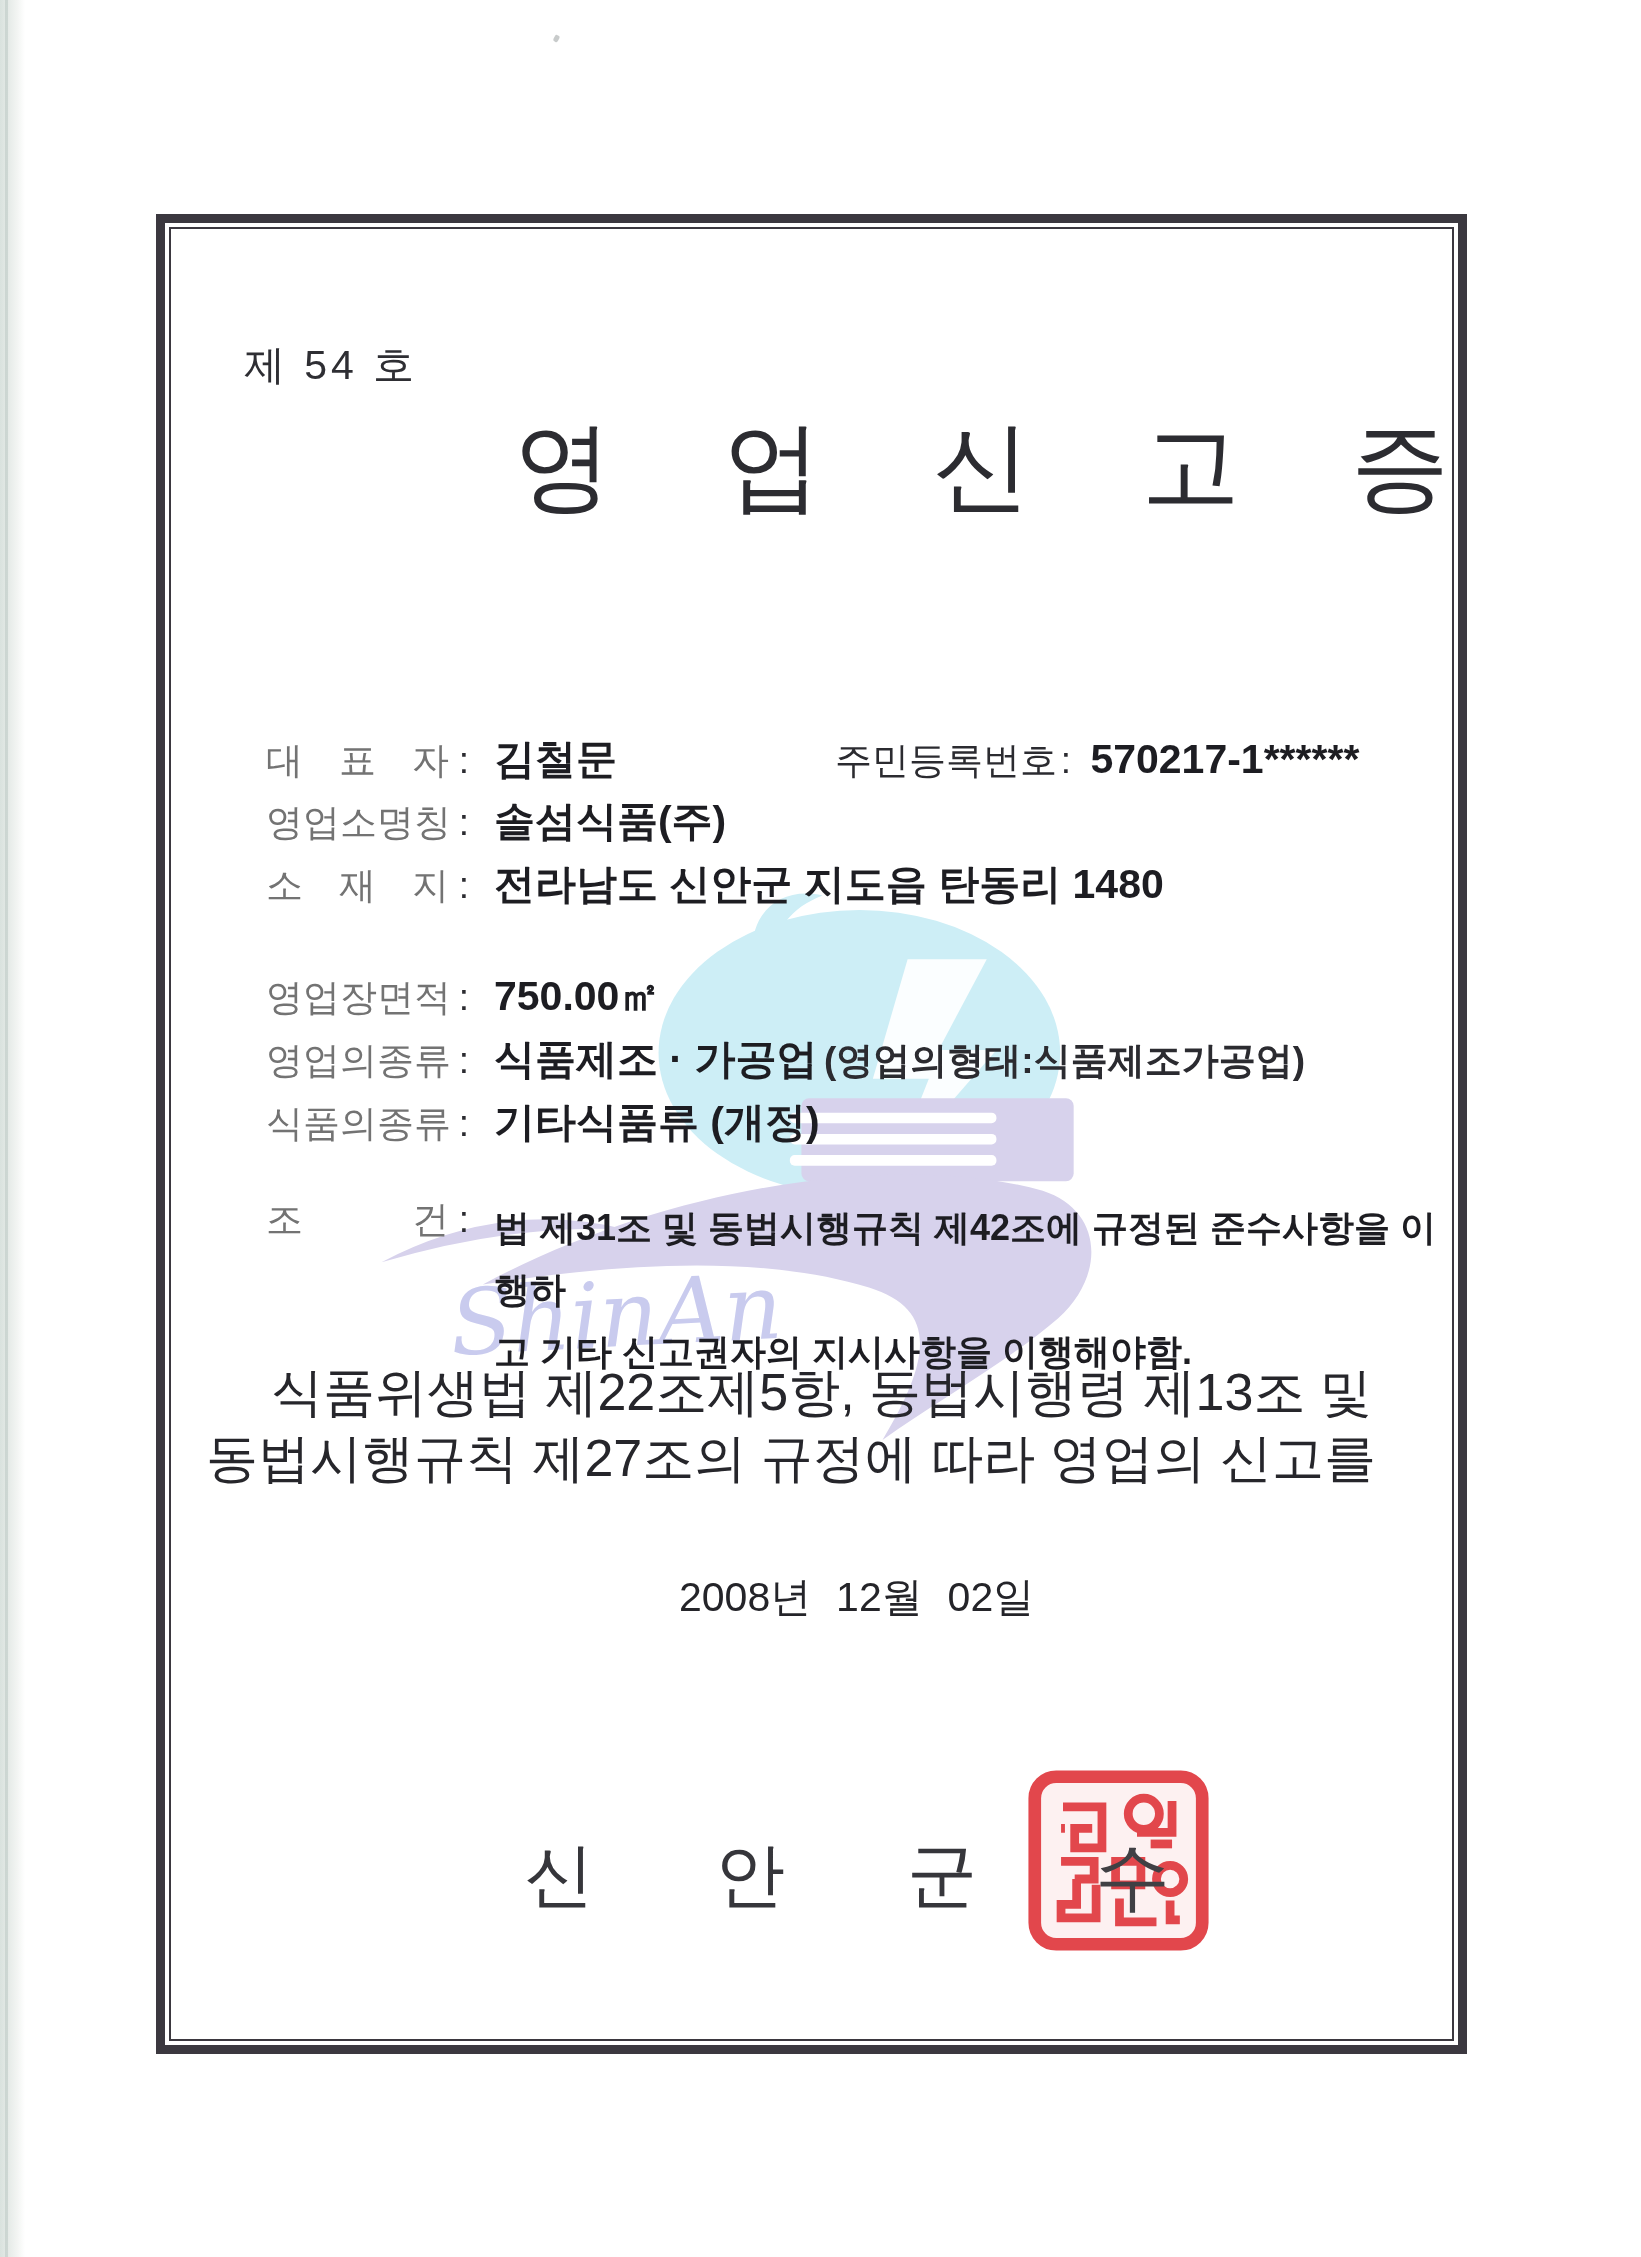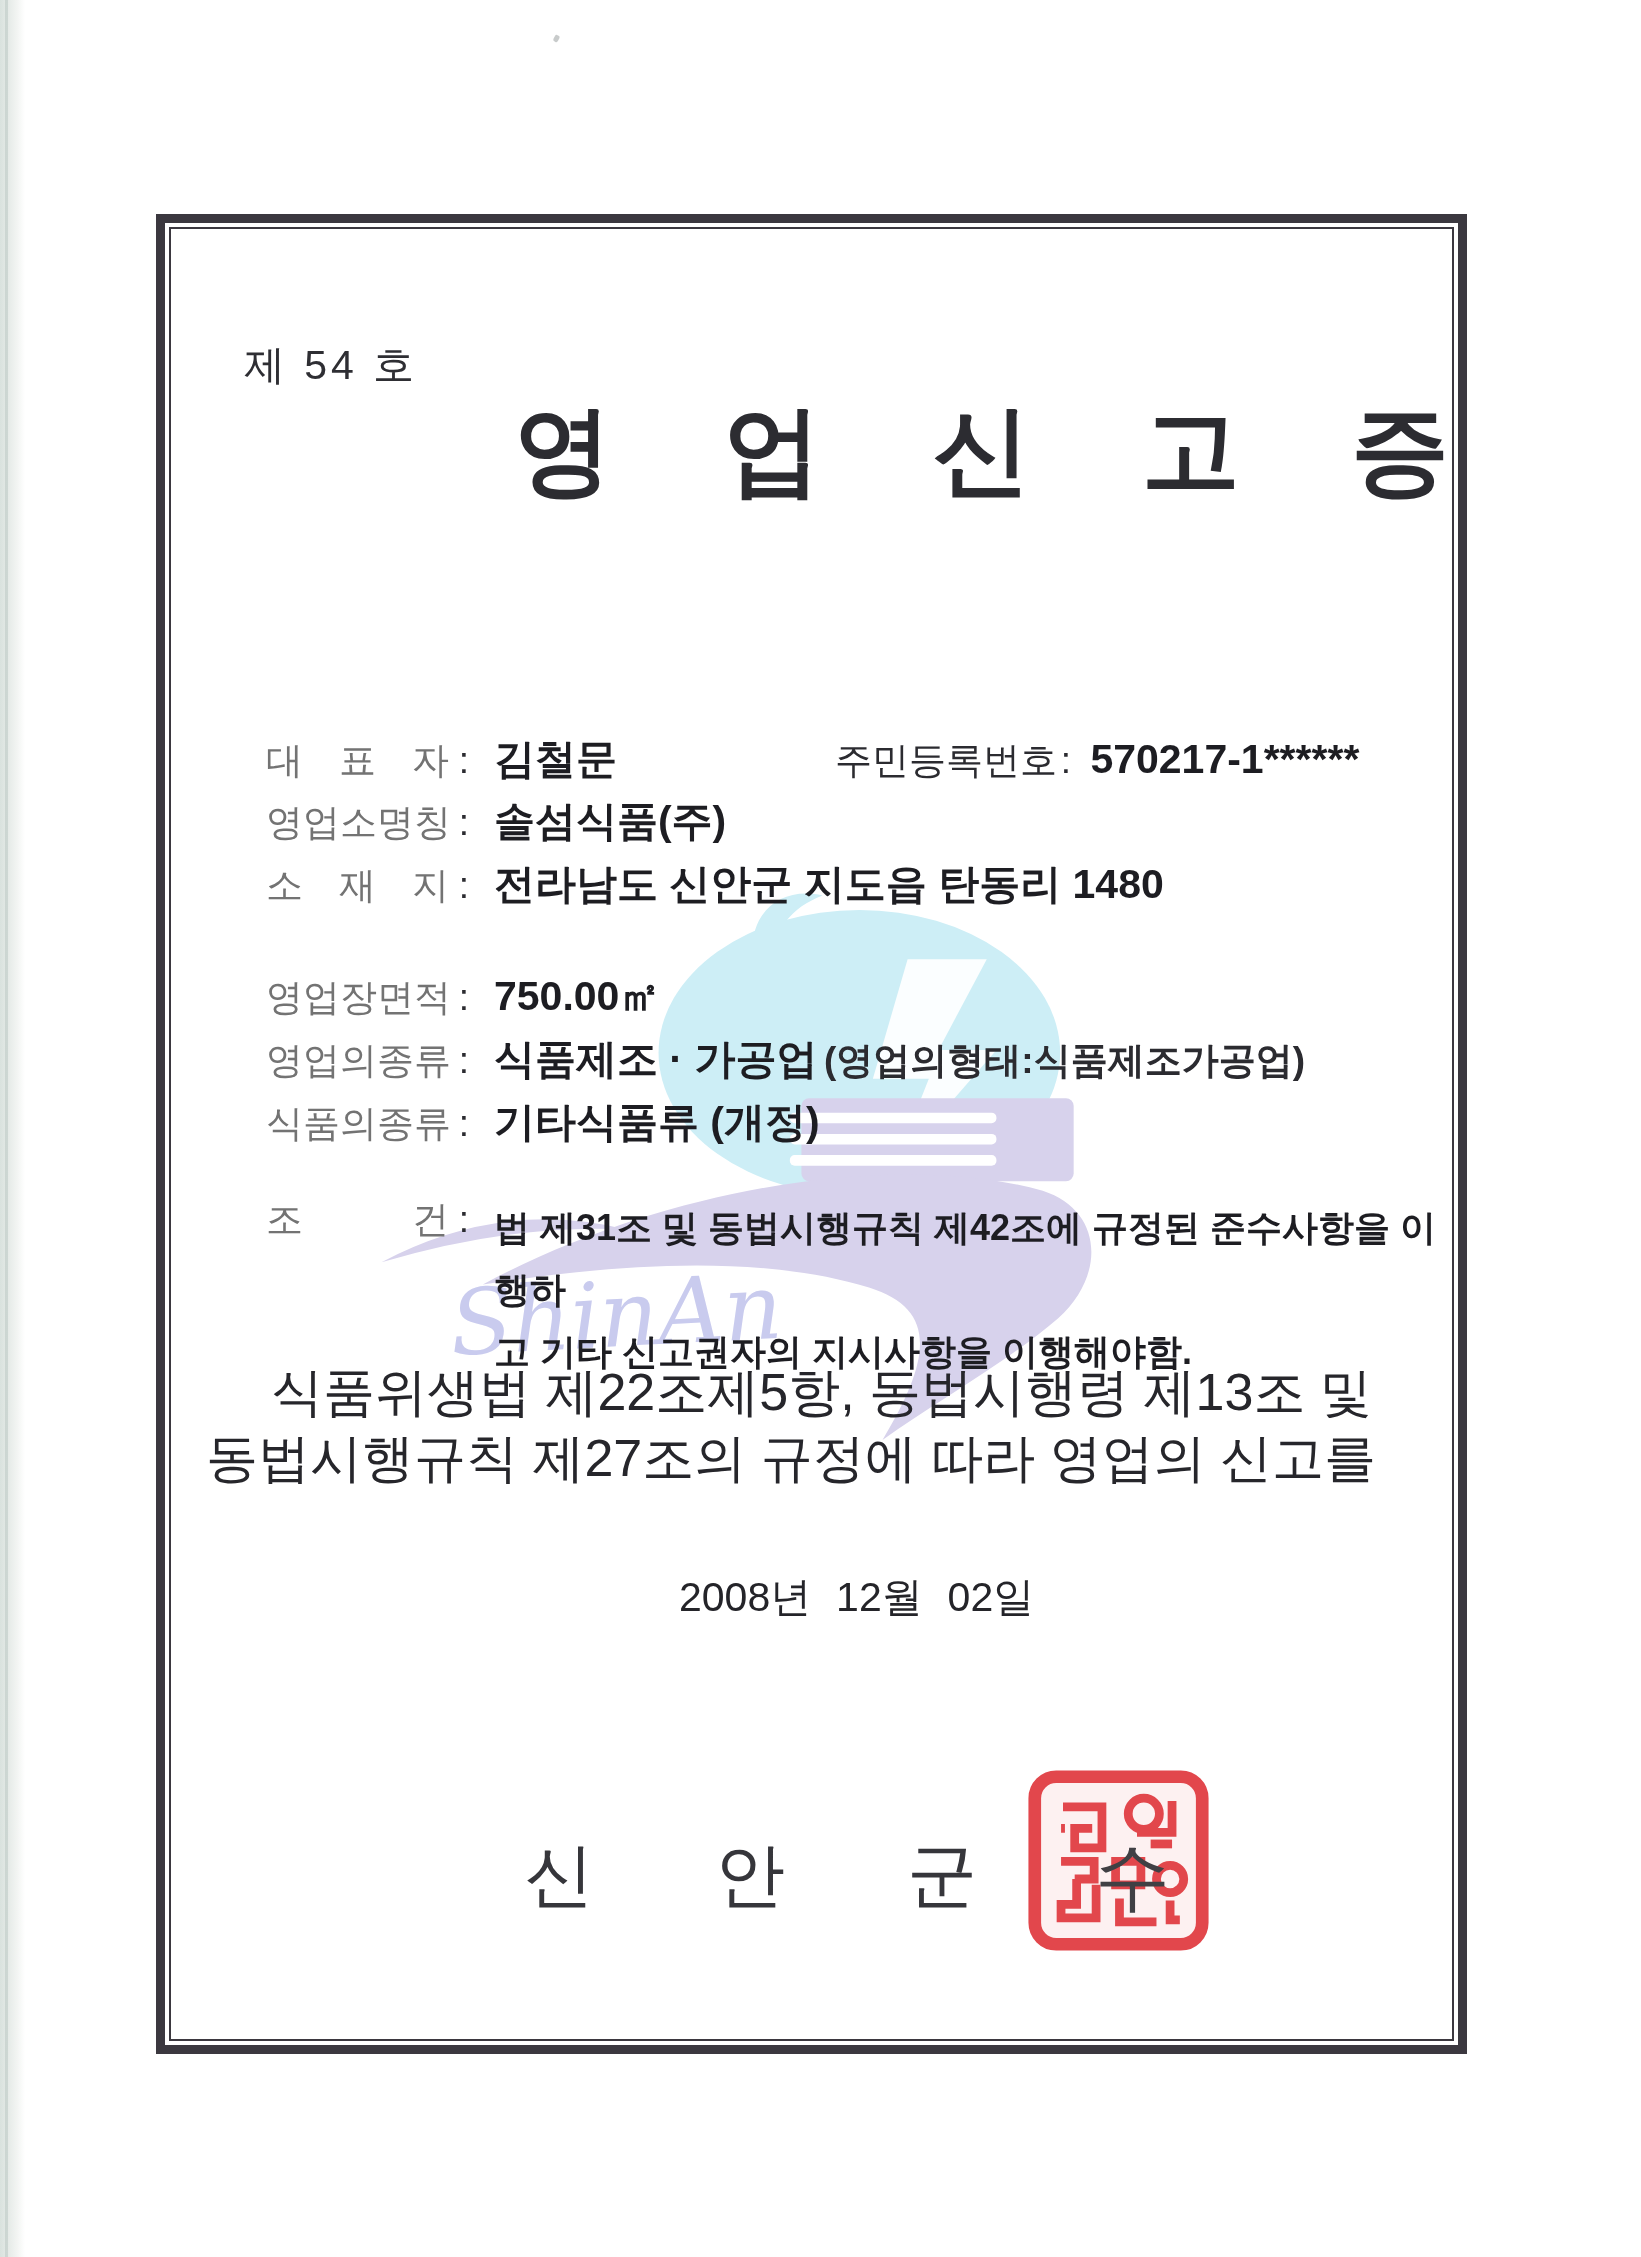--- a/index.html
+++ b/index.html
@@ -16,22 +16,22 @@
   .frame-outer{
     position:absolute;left:156px;top:214px;width:1311px;height:1840px;
     border:9.7px solid #3b383f;box-sizing:border-box;
   }
   .frame-inner{position:absolute;left:3.9px;top:3.9px;right:3.9px;bottom:3.9px;border:2.9px solid #3b383f;}
   
   .watermark{position:absolute;left:367px;top:845px;width:1004px;height:599px;z-index:0;pointer-events:none;}
   
   .doc-number{position:absolute;left:244px;top:338px;font-size:41px;letter-spacing:3.9px;color:#2e2e33;z-index:2;white-space:nowrap;}
   .title{
-    position:absolute;left:514px;top:386px;font-size:98px;letter-spacing:42px;
-    color:#2c2c31;z-index:2;white-space:nowrap;font-weight:700;
+    position:absolute;left:514px;top:402px;font-size:98px;letter-spacing:42px;
+    color:#2c2c31;z-index:2;white-space:nowrap;font-weight:400;
   }
   .row{position:absolute;left:266px;z-index:2;font-size:37px;line-height:46px;white-space:nowrap;}
   .lbl{display:inline-block;width:183px;text-align:justify;text-align-last:justify;color:#737373;}
   .colon{display:inline-block;margin-left:9.7px;margin-right:25px;color:#2b2b30;}
   .val{font-weight:bold;font-size:41px;color:#1d1d22;}
   .regno{position:absolute;left:569px;top:0;}
   .lbl2{display:inline-block;width:220px;text-align:justify;text-align-last:justify;color:#2b2b30;}
   .colon2{display:inline-block;margin-left:5.8px;margin-right:19.3px;color:#2b2b30;}
   .note{position:absolute;left:558px;top:1.9px;font-size:37px;color:#2b2b30;font-weight:bold;}
   .cond-val{display:inline-block;vertical-align:top;white-space:normal;width:966px;

